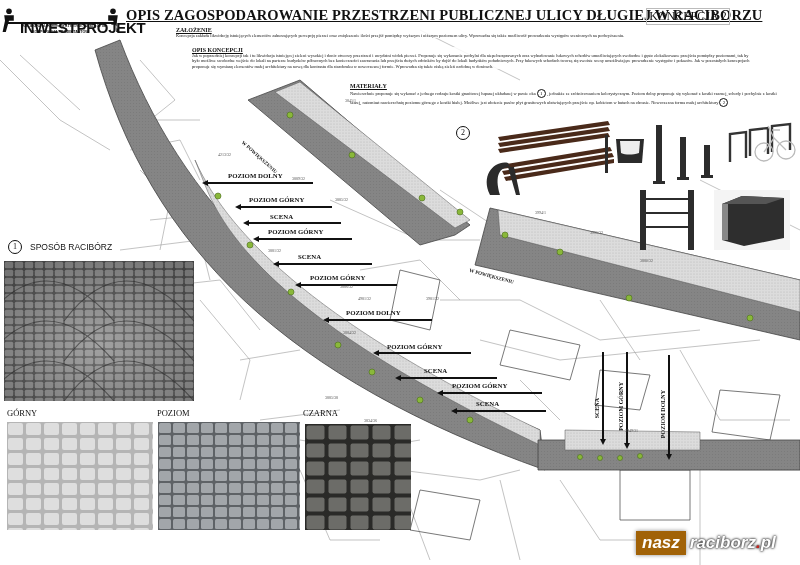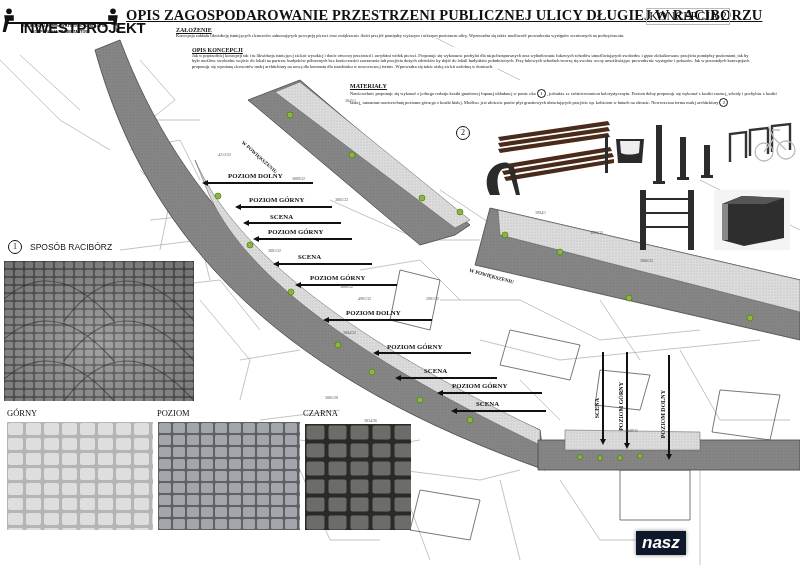--- a/index.html
+++ b/index.html
@@ -18,21 +18,21 @@
   .label-arrow{position:absolute;font-size:6.8px;font-weight:bold;white-space:nowrap;}
   .arrow{position:absolute;height:1.5px;background:#111;}
   .arrow::before{content:"";position:absolute;left:-5px;top:-2.5px;border-right:6px solid #111;border-top:3.25px solid transparent;border-bottom:3.25px solid transparent;}
   .varrow{position:absolute;width:1.5px;background:#111;}
   .varrow::after{content:"";position:absolute;bottom:-5px;left:-2.5px;border-top:6px solid #111;border-left:3.25px solid transparent;border-right:3.25px solid transparent;}
   .vlabel{position:absolute;font-size:6px;font-weight:bold;writing-mode:vertical-rl;transform:rotate(180deg);white-space:nowrap;}
   .circ{display:inline-block;width:12px;height:12px;border:1px solid #111;border-radius:50%;text-align:center;line-height:12px;font-size:8px;}
   .stone-label{position:absolute;font-size:8.5px;}
   .photo{position:absolute;}
   #watermark{left:636px;top:531px;height:24px;display:flex;align-items:center;}
-  #watermark .nasz{background:#0f172a;color:#fff;font-family:"Liberation Sans",sans-serif;font-style:italic;font-weight:bold;font-size:17px;padding:0 6px;height:24px;line-height:24px;box-shadow:0 0 4px #888;}
+  #watermark .nasz{background:#a16207;color:#fff;font-family:"Liberation Sans",sans-serif;font-style:italic;font-weight:bold;font-size:17px;padding:0 6px;height:24px;line-height:24px;box-shadow:0 0 4px #888;}
   #watermark .rest{color:#fff;font-family:"Liberation Sans",sans-serif;font-style:italic;font-weight:bold;font-size:17px;padding:0 4px;text-shadow:0 0 3px #333,0 0 2px #000;}
   #watermark .dot{color:#c8231e;}
   .plot-num{position:absolute;font-size:4px;color:#555;}
 </style>
 </head>
 <body>
 
 <svg class="abs" style="left:0;top:0" width="800" height="565" viewBox="0 0 800 565">
   <defs>
     <pattern id="dots" width="3" height="3" patternUnits="userSpaceOnUse">
@@ -345,13 +345,14 @@
       <pattern id="bst" width="22" height="18" patternUnits="userSpaceOnUse">
     <rect width="22" height="18" fill="#2a2a28"></rect>
         <rect x="1.5" y="1.5" width="18" height="14" rx="2" fill="#6c6c68"></rect>
       </pattern>
     </defs>
   <rect width="106" height="106" fill="url(#bst)"></rect>
 </svg>
 
 <div id="watermark" class="abs">
   <span class="nasz">nasz</span>
+  <span class="rest"><span>raciborz</span><span class="dot">.</span><span>pl</span></span>
 </div>
 
 </body></html>

